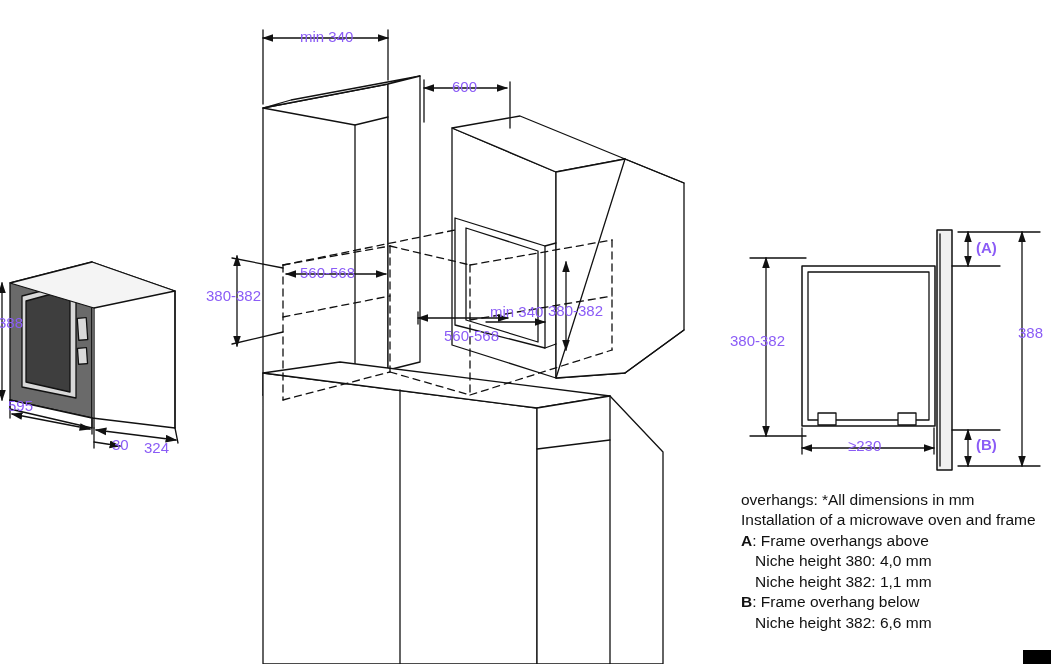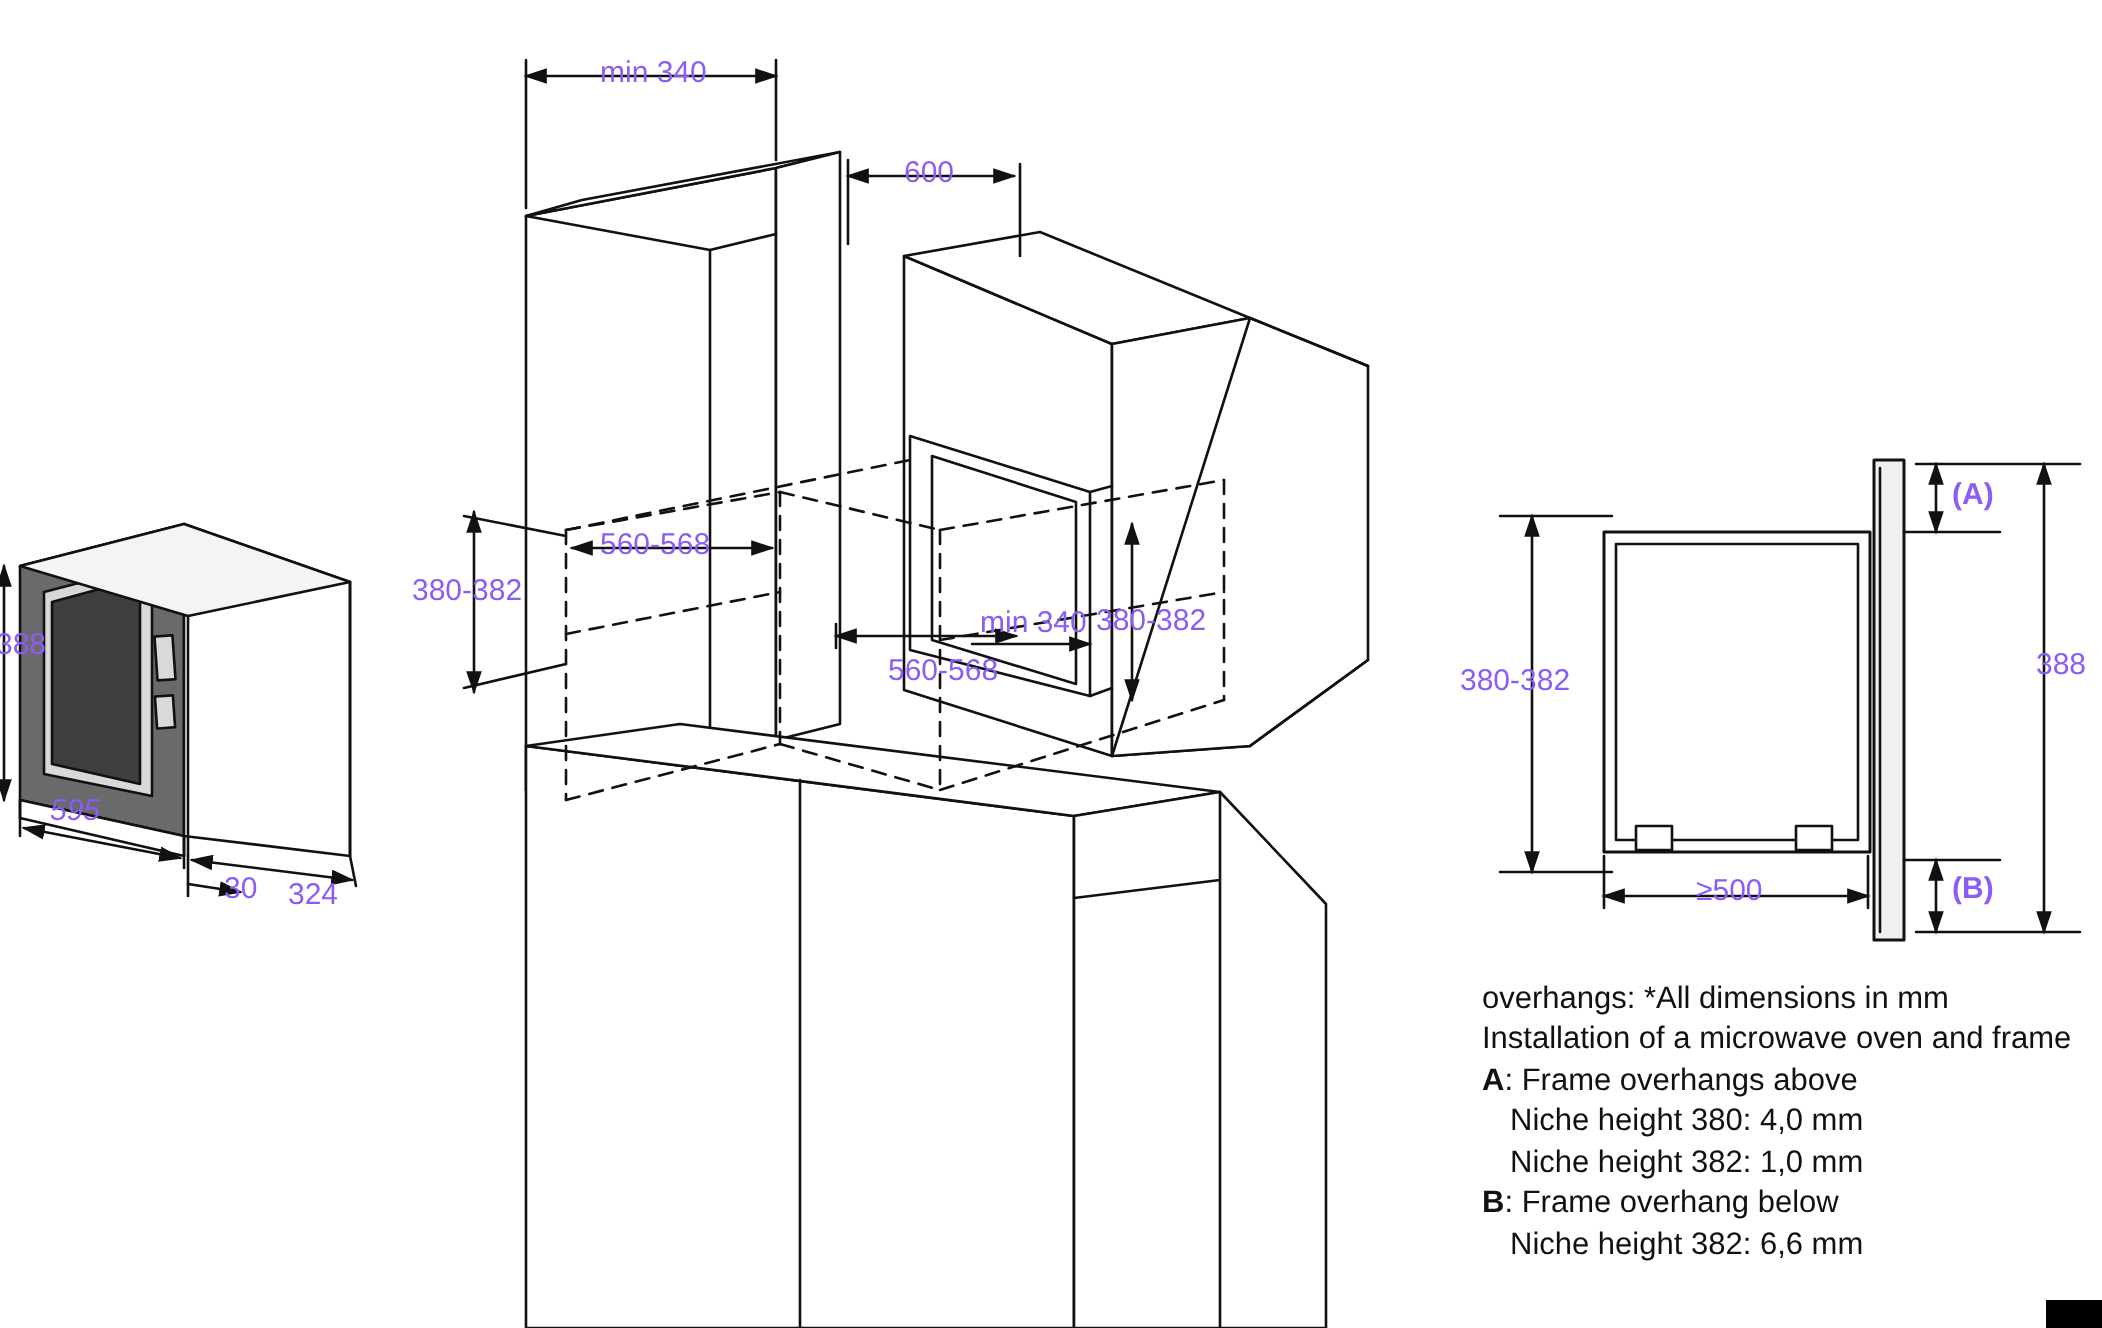--- a/index.html
+++ b/index.html
@@ -224,42 +224,42 @@
         <path d="M952,266 L1000,266"></path>
       </g>
       <g>
         <path d="M968,430 L968,466" marker-start="url(#arrowStart)" marker-end="url(#arrowEnd)"></path>
         <path d="M952,430 L1000,430"></path>
       </g>
     </g>
   </svg>
 
   <div class="dim-label" style="left:-2px; top:315px;">388</div>
-  <div class="dim-label" style="left:25px; top:398px;font-style:italic;">595</div>
+  <div class="dim-label" style="left:8px; top:398px;">595</div>
   <div class="dim-label" style="left:144px; top:440px;">324</div>
   <div class="dim-label" style="left:112px; top:437px;">30</div>
 
   <div class="dim-label" style="left:300px; top:29px;">min 340</div>
   <div class="dim-label" style="left:452px; top:79px;">600</div>
   <div class="dim-label" style="left:300px; top:265px;">560-568</div>
   <div class="dim-label" style="left:206px; top:288px;">380-382</div>
   <div class="dim-label" style="left:444px; top:328px;">560-568</div>
   <div class="dim-label" style="left:490px; top:304px;">min 340</div>
   <div class="dim-label" style="left:548px; top:303px;">380-382</div>
 
   <div class="dim-label" style="left:730px; top:333px;">380-382</div>
   <div class="dim-label" style="left:1018px; top:325px;">388</div>
-  <div class="dim-label" style="left:848px; top:438px;">≥500</div>
+  <div class="dim-label" style="left:848px; top:438px;">≥230</div>
   <div class="dim-label bold-lbl" style="left:976px; top:240px;">(A)</div>
   <div class="dim-label bold-lbl" style="left:976px; top:437px;">(B)</div>
 
   <div class="notes-block">
     <div>overhangs: *All dimensions in mm</div>
     <div>Installation of a microwave oven and frame</div>
     <div><b>A</b><span>: Frame overhangs above</span></div>
     <div class="indent">Niche height 380: 4,0 mm</div>
-    <div class="indent">Niche height 382: 1,0 mm</div>
+    <div class="indent">Niche height 382: 1,1 mm</div>
     <div><b>B</b><span>: Frame overhang below</span></div>
     <div class="indent">Niche height 382: 6,6 mm</div>
   </div>
 
   <div class="corner-mark"></div>
 </div>
 
 </body></html>

